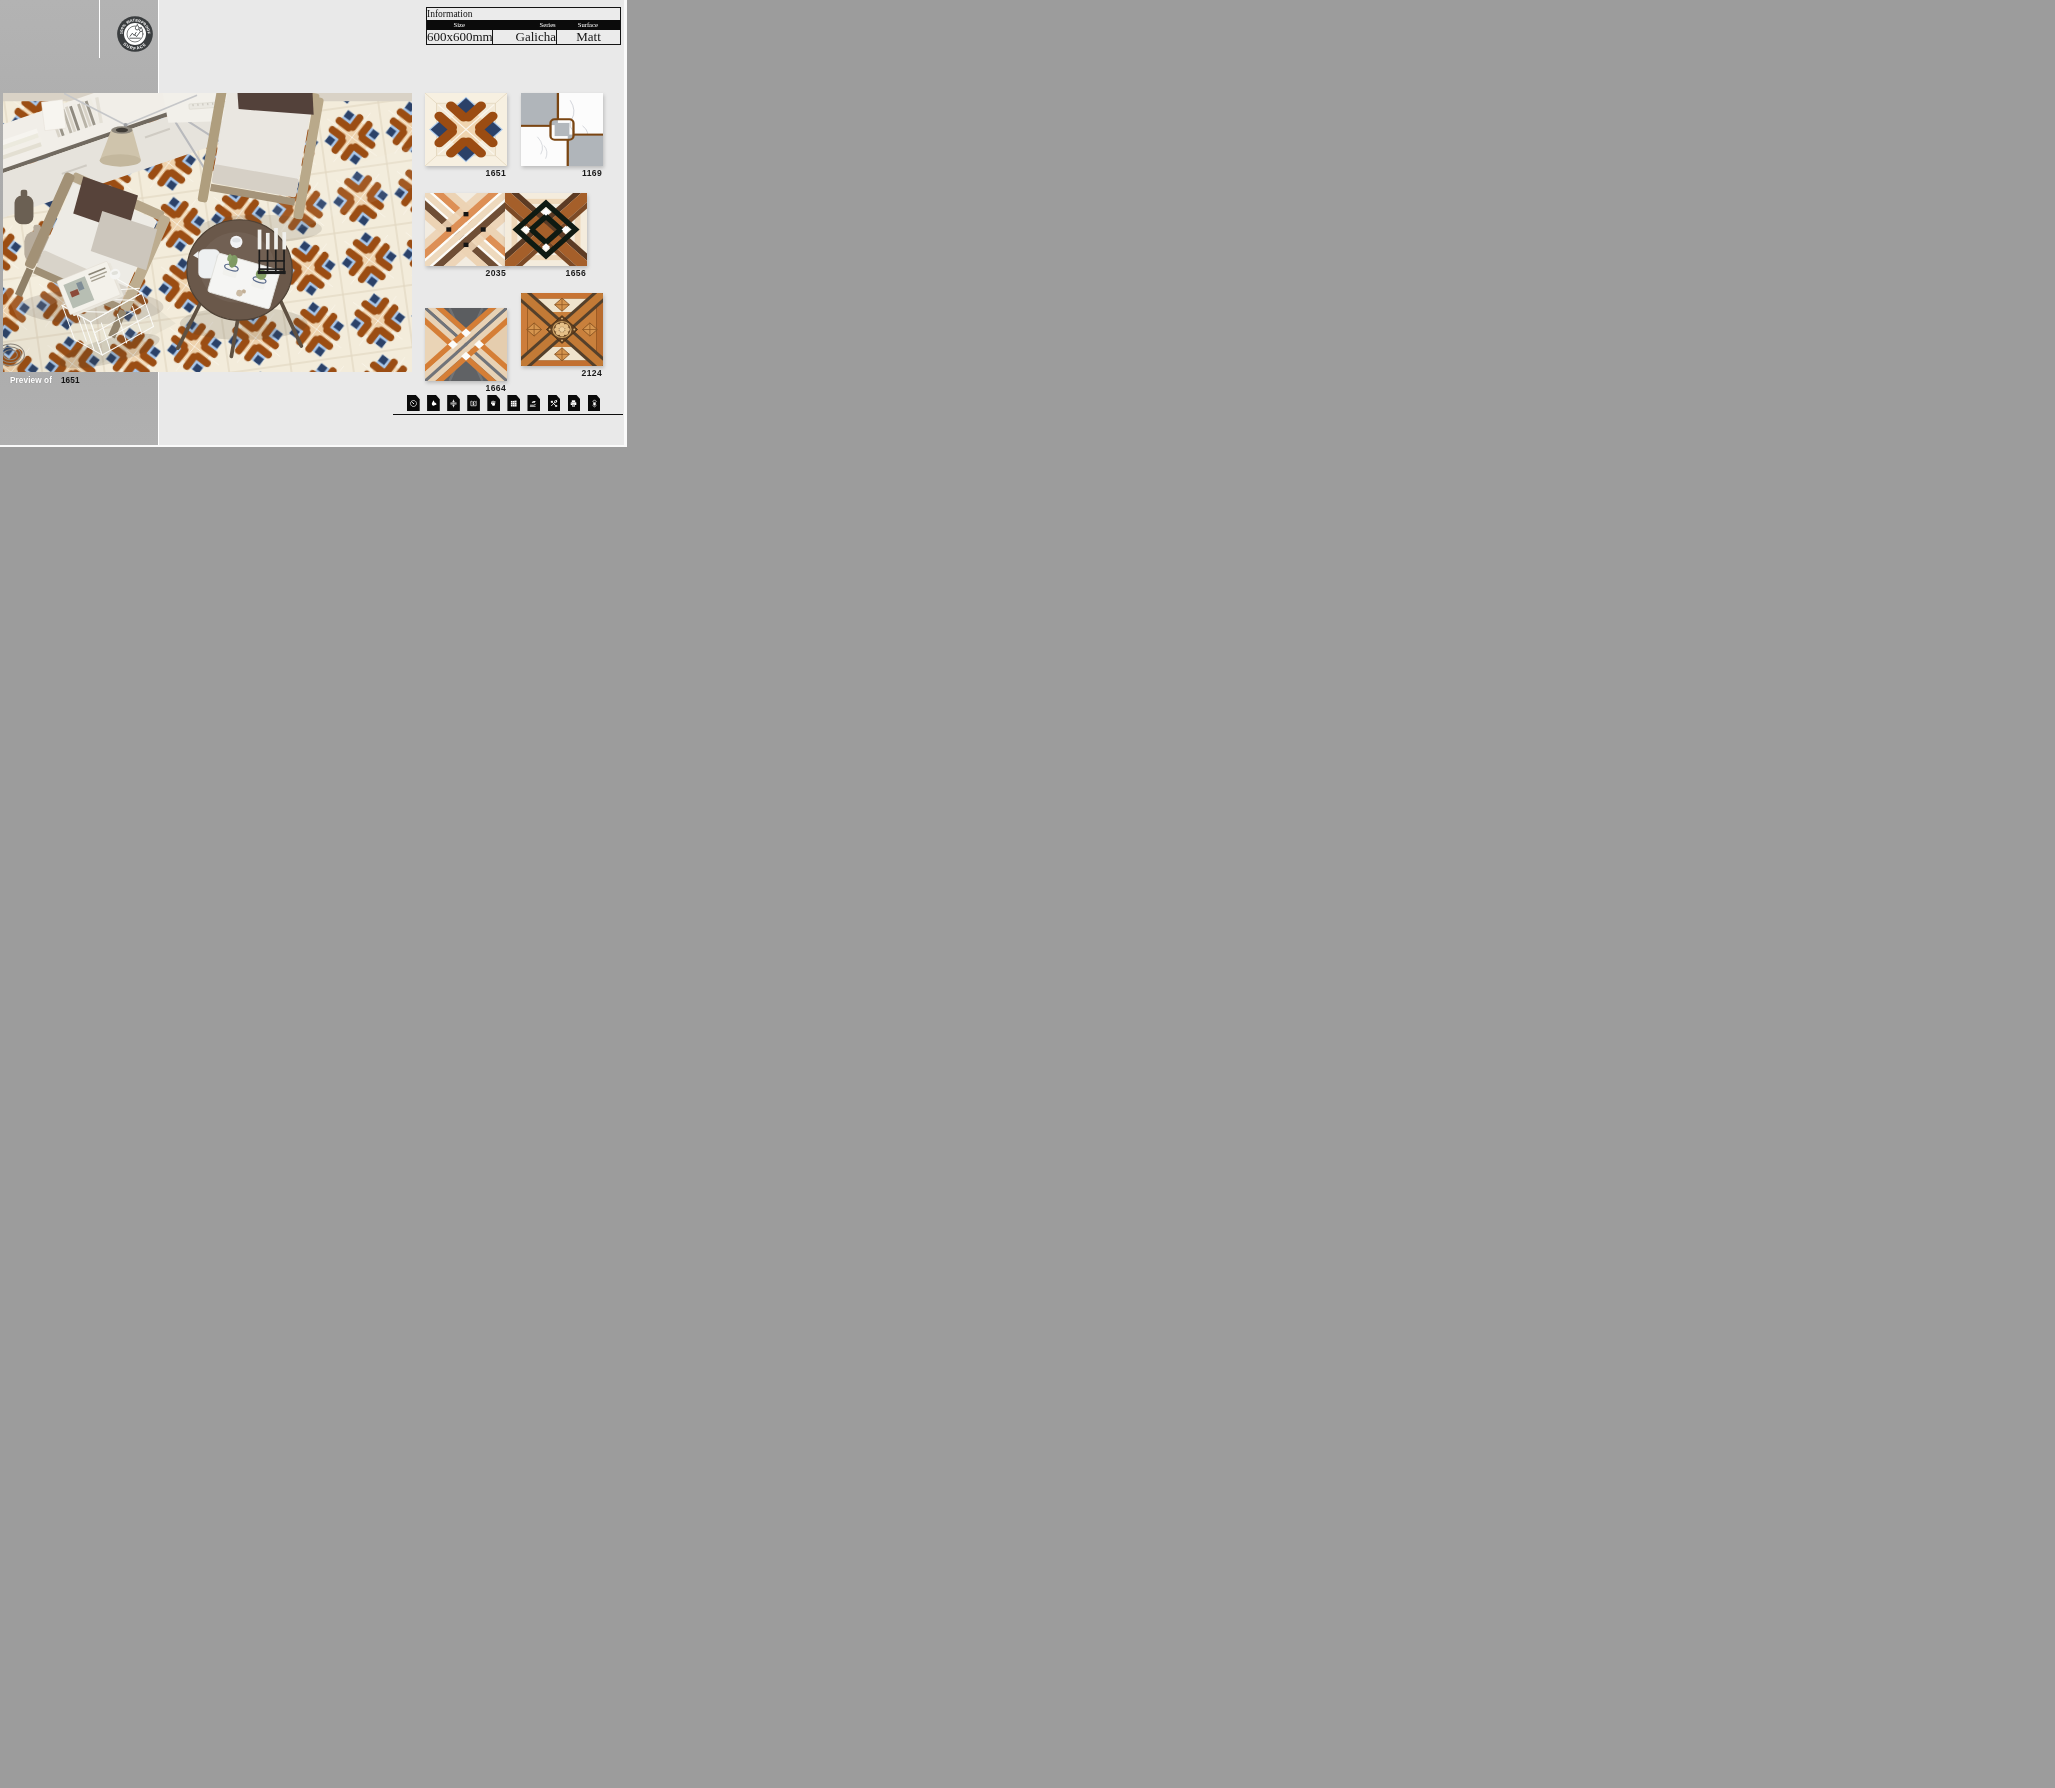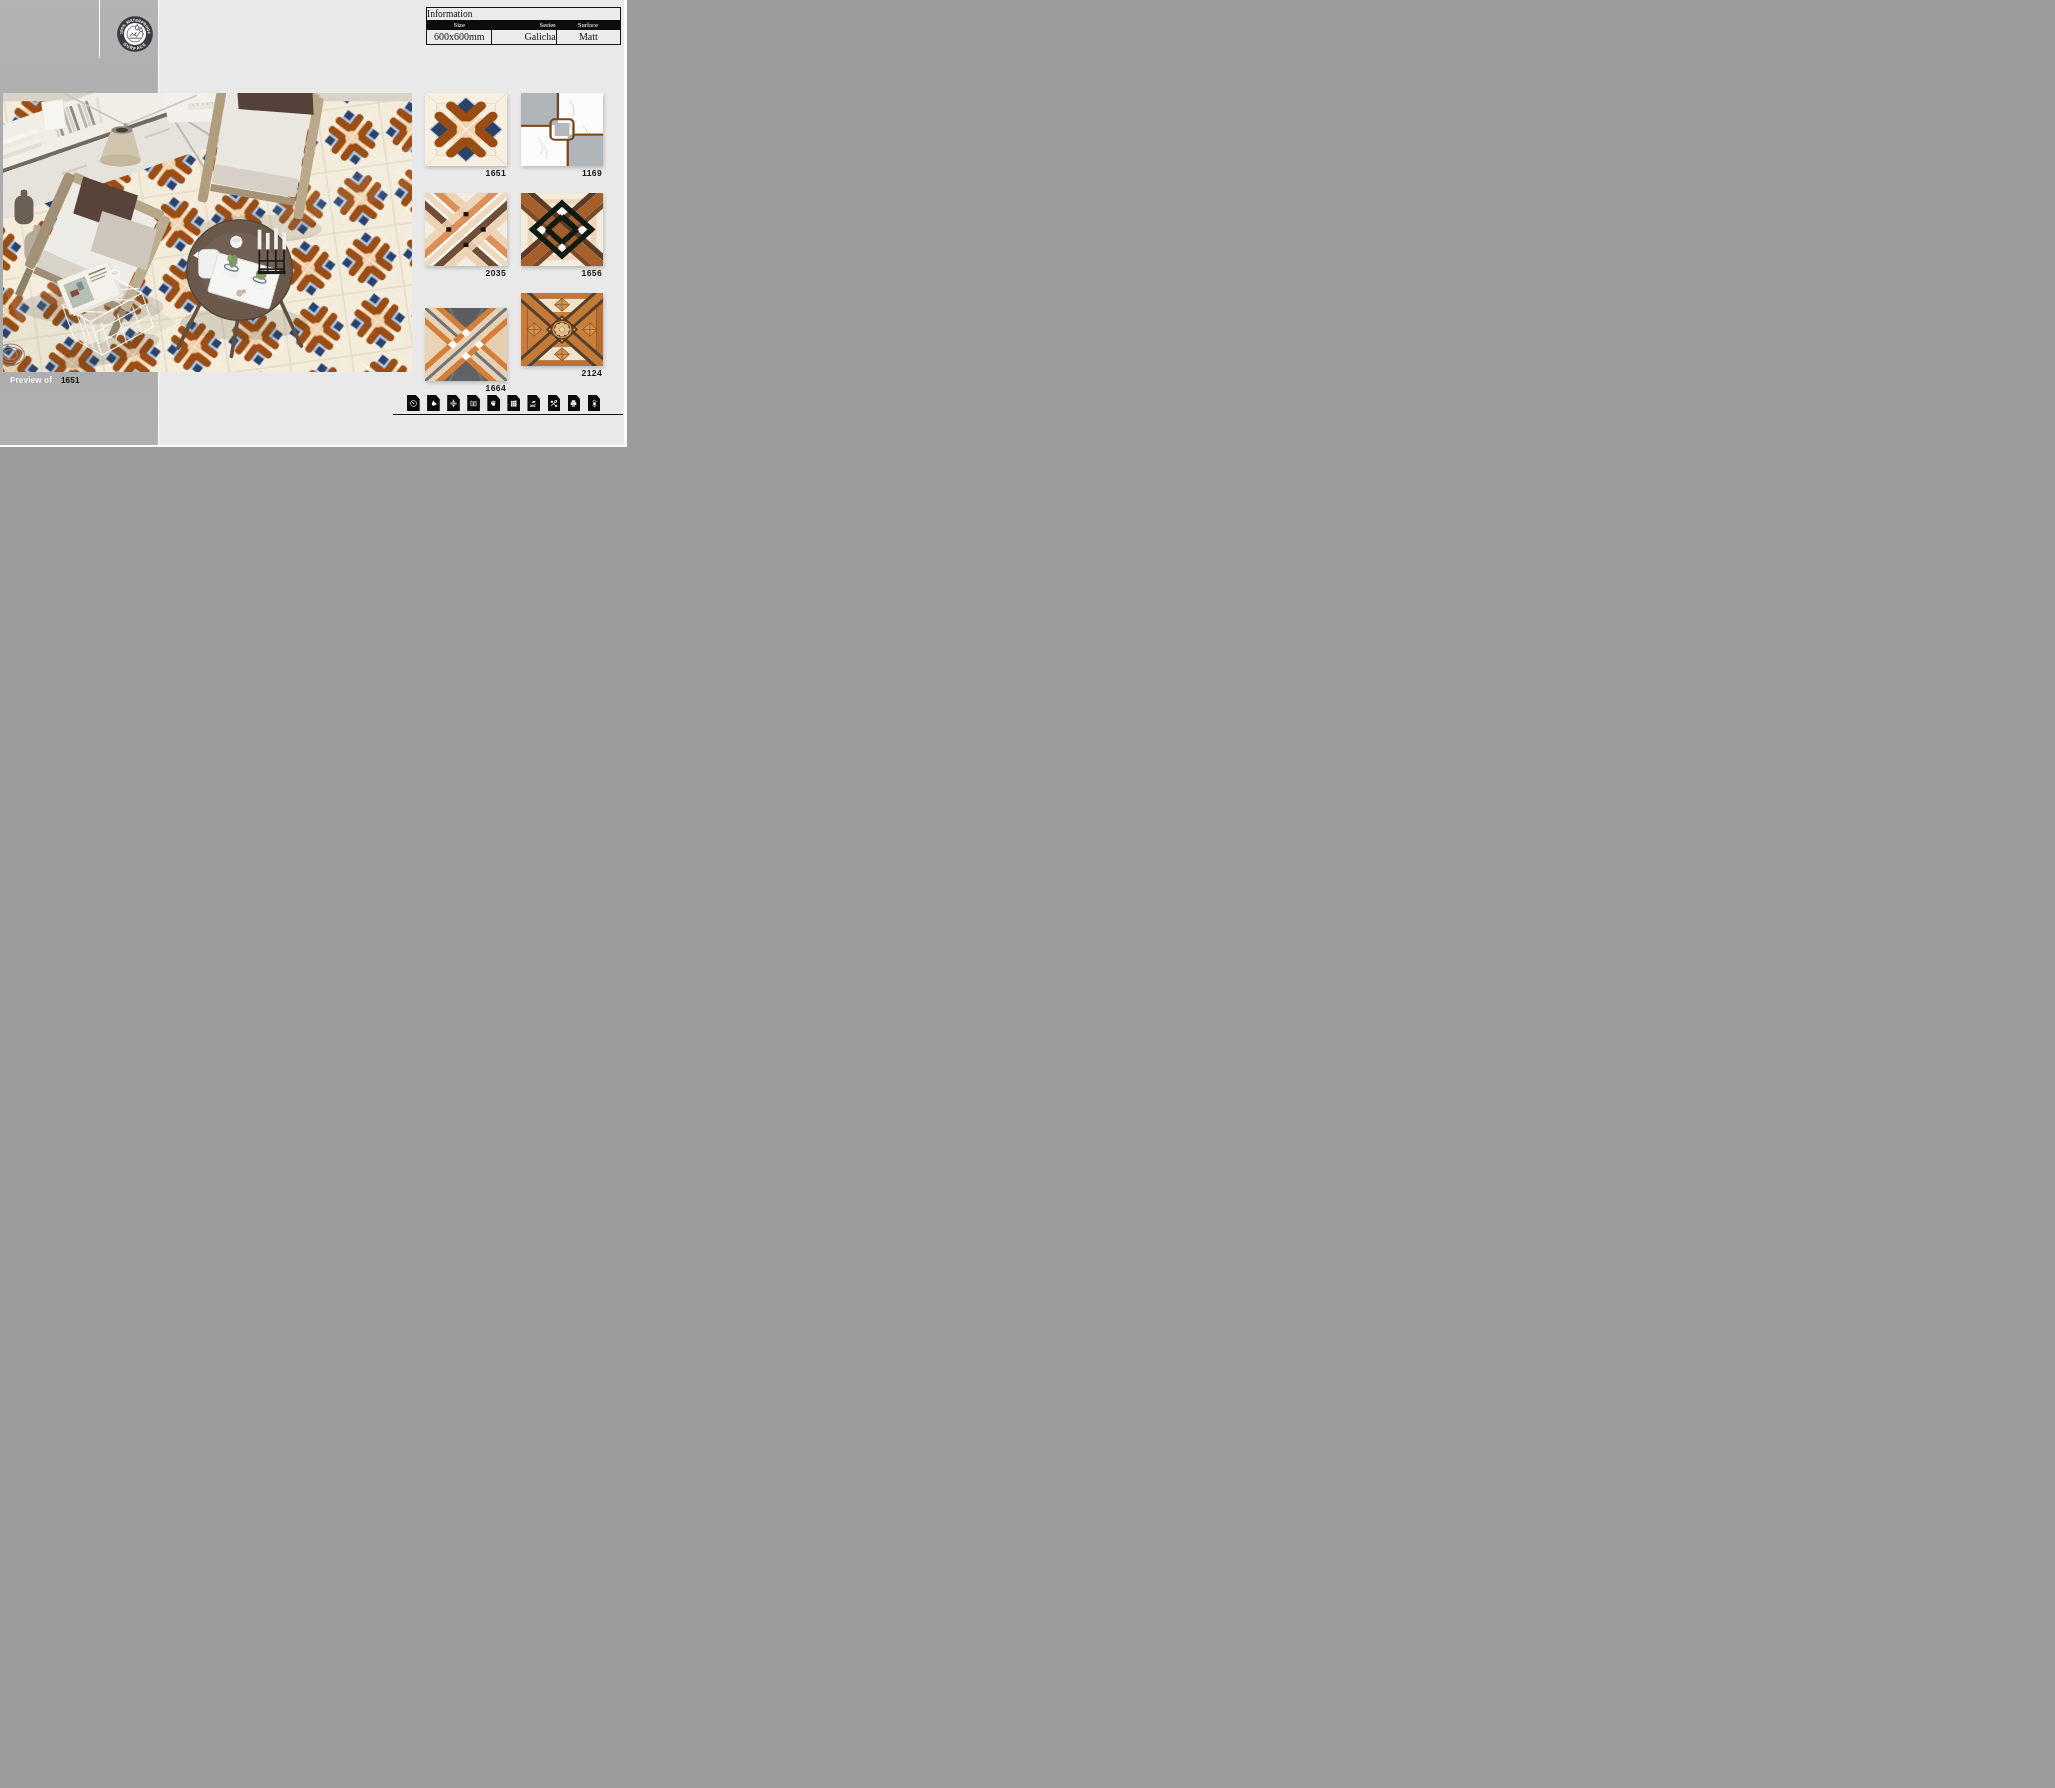--- a/index.html
+++ b/index.html
@@ -12,36 +12,36 @@
   .accent-line{position:absolute;left:99px;top:0;width:1.2px;height:58px;background:#ffffff;}
   
   .badge{position:absolute;left:116px;top:15px;width:38px;height:38px;}
   .badge svg{width:100%;height:100%;}
   
   .info-table{position:absolute;left:426px;top:6.6px;width:195px;border:1.2px solid #141414;
               background:#ebebeb;box-sizing:border-box;font-family:"Liberation Serif",serif;}
   .info-title{height:12.3px;line-height:12.3px;text-align:left;font-size:9.5px;color:#101010;}
   .info-head{display:flex;background:#0b0b0b;color:#ffffff;height:10.3px;font-size:6.6px;}
   .info-head .cell{line-height:10.3px;}
-  .info-data{display:flex;height:13.6px;font-size:10px;color:#141414;}
+  .info-data{display:flex;height:13.6px;font-size:13px;color:#141414;}
   .info-data .cell{line-height:13.6px;}
   .cell{text-align:center;box-sizing:border-box;}
   .c1{width:65px;} .c2{width:65px;text-align:right;} .c3{width:65px;}
   .info-data .c2,.info-data .c3{border-left:0.8px solid #141414;}
   
   .room{position:absolute;left:3.3px;top:93px;width:409px;height:279px;}
   .room svg{width:100%;height:100%;display:block;}
   .preview-caption{position:absolute;left:10px;top:376px;font-size:8.2px;font-weight:bold;letter-spacing:0.1px;}
   .preview-caption .prefix{color:#ffffff;text-shadow:0 0.4px 1.2px rgba(0,0,0,.25);margin-right:9px;}
   .preview-caption .num{color:#141414;}
   
   .tile-grid{position:absolute;left:425px;top:93px;width:181px;height:288px;}
   .tile-cell{position:absolute;width:82px;}
   .t0{left:0;top:0;} .t1{left:96px;top:0;}
-  .t2{left:0;top:100px;} .t3{left:96px;top:100px;}
+  .t2{left:0;top:100px;} .t3{left:80px;top:100px;}
   .t4{left:0;top:200px;margin-top:15px;} .t5{left:96px;top:200px;}
   .tile-img{width:82px;height:73px;box-shadow:1.2px 2.1px 3.7px rgba(0,0,0,.20);}
   .tile-img svg{width:100%;height:100%;display:block;}
   .tile-label{margin-top:2.1px;text-align:right;font-size:8.6px;font-weight:bold;color:#1a1a1a;letter-spacing:0.4px;padding-right:0.8px;}
   
   .icons-row{position:absolute;left:407px;top:395px;display:flex;gap:7.4px;}
   .fx{width:12.7px;height:16.4px;background:#0a0a0a;display:flex;align-items:center;justify-content:center;
       clip-path:polygon(0 0,70% 0,100% 26%,100% 100%,0 100%);}
   .fx svg{width:9px;height:9px;}
   .rule{position:absolute;left:393px;top:414px;width:230px;height:1.2px;background:#0d0d0d;}

